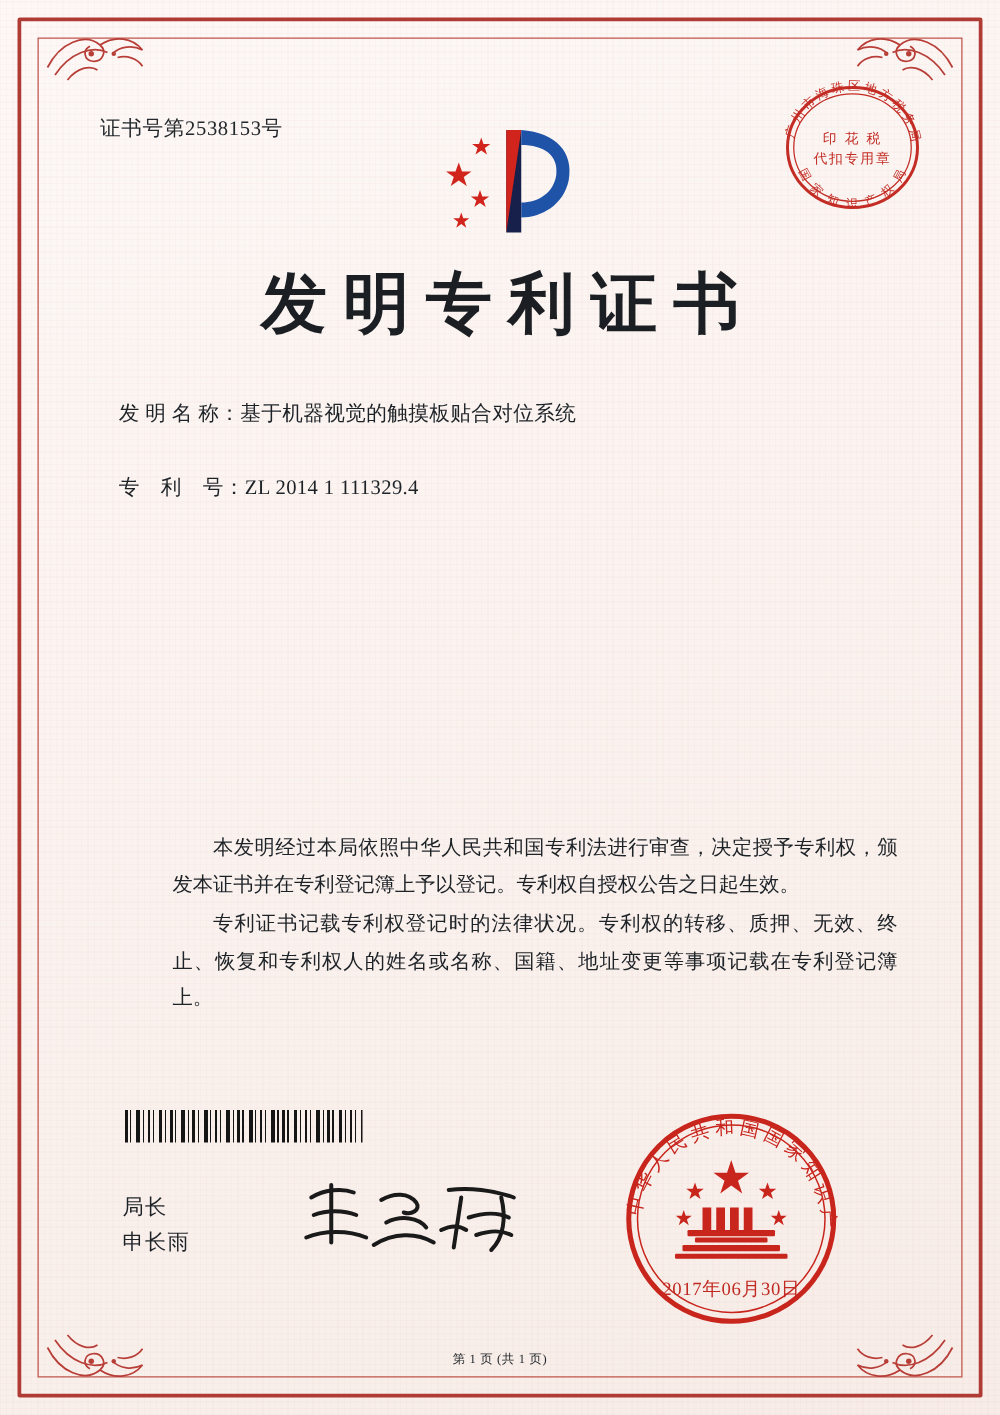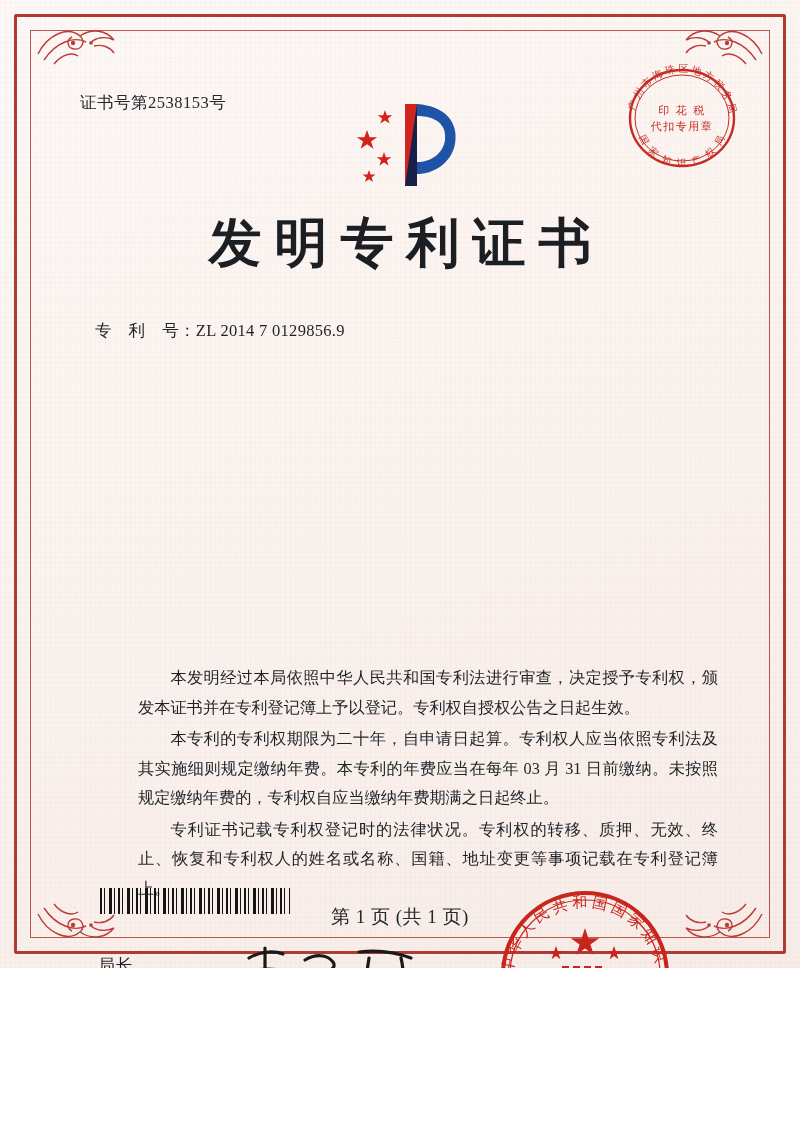--- a/index.html
+++ b/index.html
@@ -6,21 +6,21 @@
     margin: 0;
     padding: 0;
     background: #ffffff;
   }
   body {
     font-family: "Liberation Serif", "DejaVu Serif", serif;
   }
   .page {
     position: relative;
     width: 800px;
-    height: 968px;
+    height: 1132px;
     background: linear-gradient(160deg, #fdf8f6 0%, #fbf4f1 35%, #f9f0ec 70%, #f7ece7 100%);
     overflow: hidden;
     box-sizing: border-box;
   }
   
   .paper-texture {
     position: absolute;
     inset: 0;
     background-image:
       repeating-linear-gradient(0deg, rgba(190,120,110,0.035) 0px, rgba(190,120,110,0.035) 1px, transparent 1px, transparent 5px),
@@ -187,21 +187,21 @@
     color: #c02a22;
     letter-spacing: 0.5px;
   }
 
   .footer {
     position: absolute;
     left: 0;
     right: 0;
     bottom: 38px;
     text-align: center;
-    font-size: 19px;
+    font-size: 10px;
     color: #23282c;
     letter-spacing: 0.5px;
   }
 </style>
 </head>
 <body>
 
 <div class="page">
   <div class="paper-texture"></div>
 
@@ -285,27 +285,29 @@
       </text>
       <text x="66" y="56" text-anchor="middle" font-size="11" fill="#c32d25" font-family="'DejaVu Serif', serif" letter-spacing="1.5">印 花 税</text>
       <text x="66" y="72" text-anchor="middle" font-size="11" fill="#c32d25" font-family="'DejaVu Serif', serif" letter-spacing="1.5">代扣专用章</text>
     </svg>
   </div>
 
   <div class="title">发明专利证书</div>
 
   <div class="fields">
     <div class="field-row">
-      <span class="field-label">专　利　号：</span><span class="field-value">ZL 2014 7 0129856.9</span>
+      <span class="field-label">发 明 名 称：</span><span class="field-value">基于机器视觉的触摸板贴合对位系统</span>
+    </div>
+    <div class="field-row">
+      <span class="field-label">专　利　号：</span><span class="field-value">ZL 2014 1 111329.4</span>
     </div>
   </div>
 
   <div class="body-text">
     <p>本发明经过本局依照中华人民共和国专利法进行审查，决定授予专利权，颁发本证书并在专利登记簿上予以登记。专利权自授权公告之日起生效。</p>
-    <p>本专利的专利权期限为二十年，自申请日起算。专利权人应当依照专利法及其实施细则规定缴纳年费。本专利的年费应当在每年 03 月 31 日前缴纳。未按照规定缴纳年费的，专利权自应当缴纳年费期满之日起终止。</p>
     <p>专利证书记载专利权登记时的法律状况。专利权的转移、质押、无效、终止、恢复和专利权人的姓名或名称、国籍、地址变更等事项记载在专利登记簿上。</p>
   </div>
 
   <div class="barcode"></div>
 
   <div class="director-block">
     <div>局长</div>
     <div>申长雨</div>
   </div>
 

